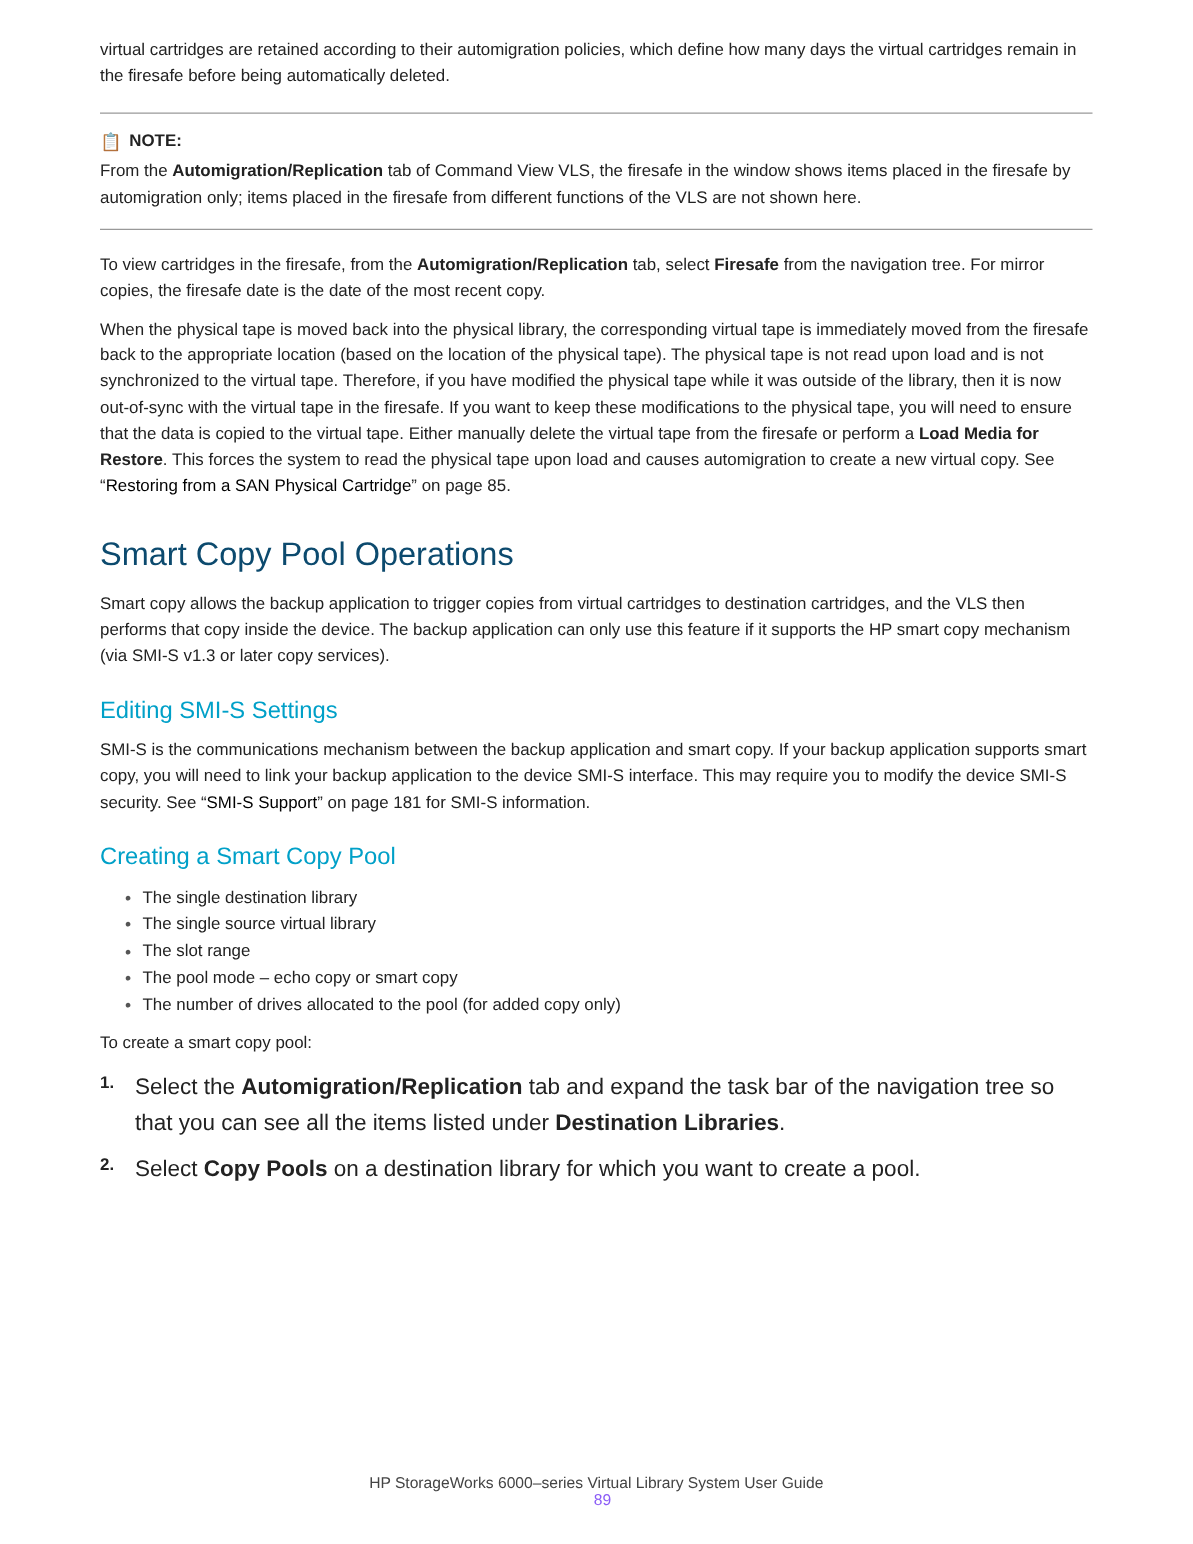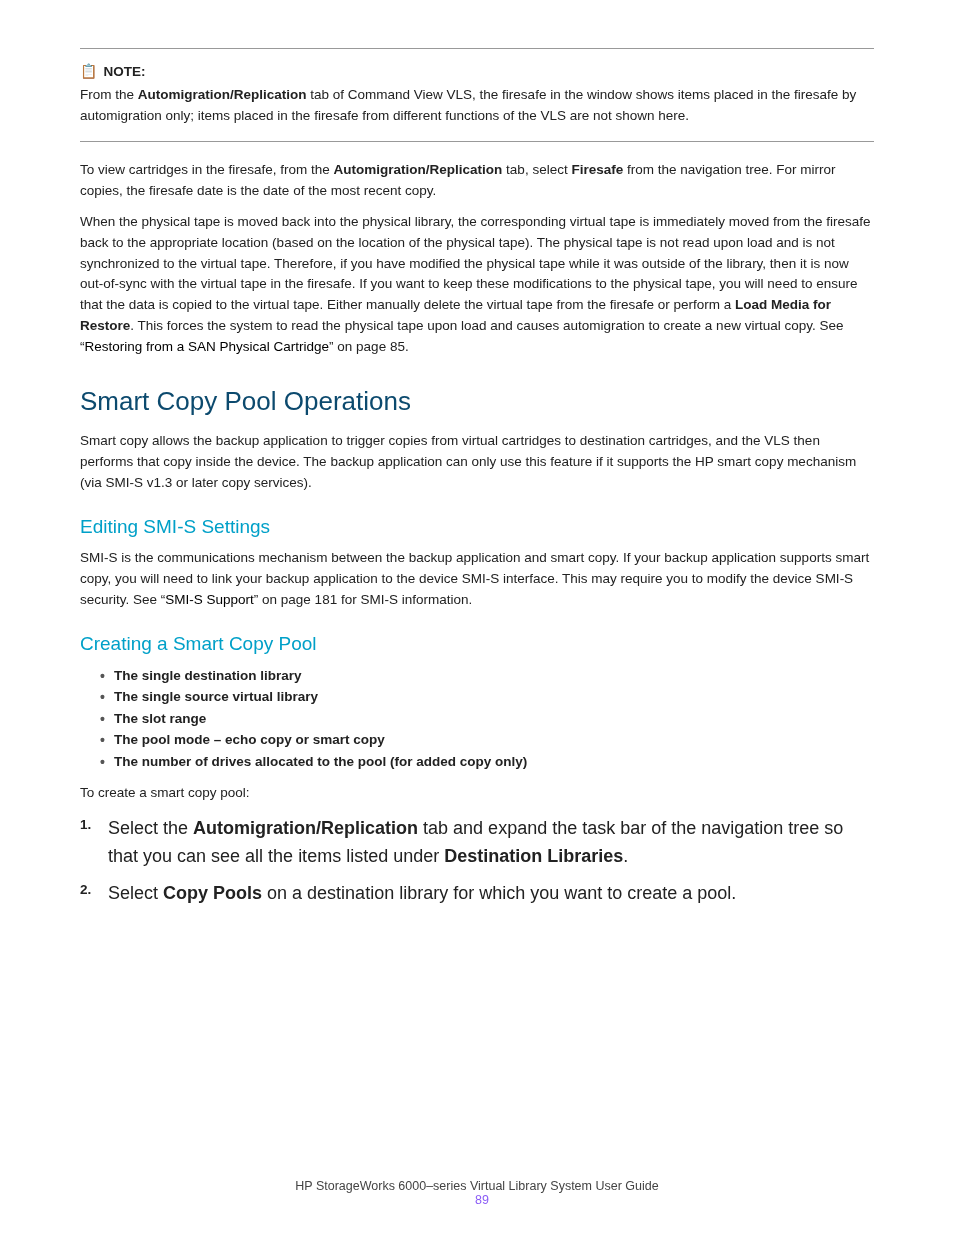--- a/index.html
+++ b/index.html
@@ -80,21 +80,20 @@
     }
 
     .link {
       color: #000000;
       text-decoration: none;
     }
 
     .bullet-list {
       margin: 8px 0 10px 20px;
       list-style: none;
-      font-weight: bold;
     }
 
     .bullet-list li {
       font-size: 13.5px;
       line-height: 1.6;
       color: #222;
       position: relative;
       padding-left: 14px;
     }
 
@@ -156,20 +155,21 @@
 
     .intro-text {
       margin-bottom: 8px;
     }
   </style>
 </head>
 <body>
 
 <div class="page">
 
+  <p class="body-text intro-text">virtual cartridges are retained according to their automigration policies, which define how many days the virtual cartridges remain in the firesafe before being automatically deleted.</p>
 
   <div class="note-box">
     <div class="note-label">
       <span class="note-icon">📋</span>
       <span>NOTE:</span>
     </div>
     <p class="note-content">
       From the <b>Automigration/Replication</b> tab of Command View VLS, the firesafe in the window shows items placed in the firesafe by automigration only; items placed in the firesafe from different functions of the VLS are not shown here.
     </p>
   </div>

